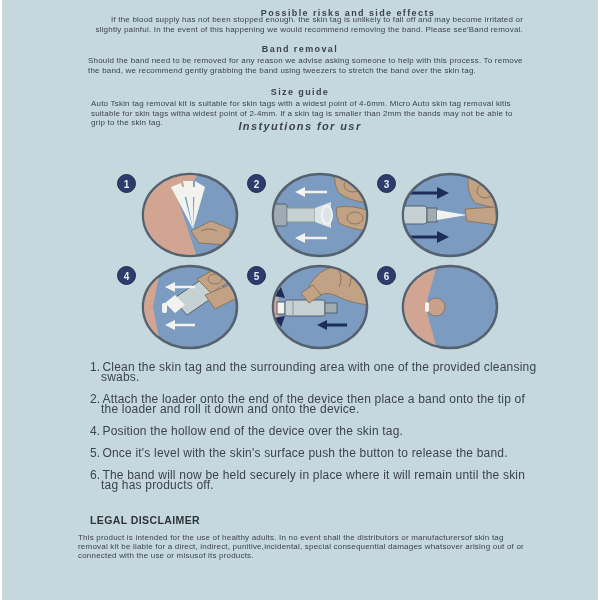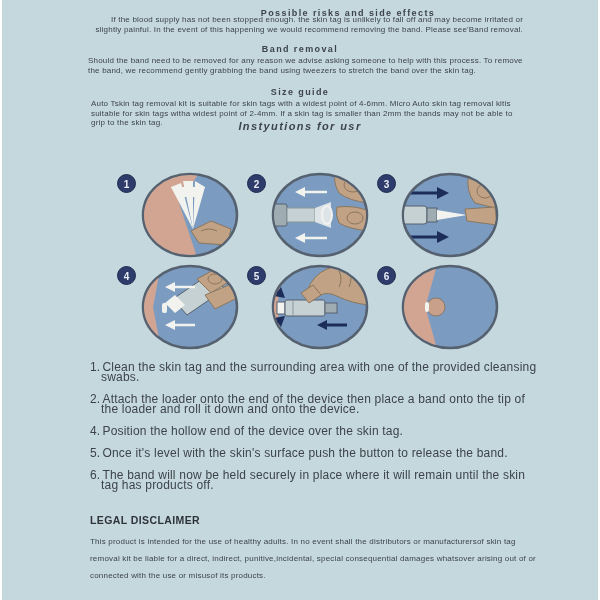--- a/index.html
+++ b/index.html
@@ -32,22 +32,22 @@
   .s-white{stroke:#f2f3ef;}
   .s-tan{stroke:#8a765e;}
 
   .steps{position:absolute;left:88px;top:362px;width:448px;}
   .step{font-size:12px;line-height:10px;color:var(--text,#3d434b);
         padding-left:11px;text-indent:-11px;margin-bottom:12px;letter-spacing:0.2px;}
   .step .num{margin-right:2px;}
 
   .legal-heading{position:absolute;left:88px;top:514px;font-size:10.5px;font-weight:600;
                  letter-spacing:0.4px;color:#2e333a;}
-  .legal-body{position:absolute;left:88px;top:533px;width:450px;font-size:8px;
-              line-height:17px;color:var(--text,#3d434b);letter-spacing:0.2px;}
+  .legal-body{position:absolute;left:76px;top:533px;width:450px;font-size:8px;
+              line-height:9px;color:var(--text,#3d434b);letter-spacing:0.2px;}
 </style>
 </head>
 <body>
 
 <div class="page">
 <div class="content">
 
   <div class="heading" style="top:8px;padding-left:48px;">Possible risks and side effects</div>
   <div class="para" style="left:89px;top:15px;width:432px;text-align:right;">If the blood supply has not been stopped enough. the skin tag is unlikely to fall off and may become irritated or slightly painful. In the event of this happening we would recommend removing the band. Please see'Band removal.</div>
 

